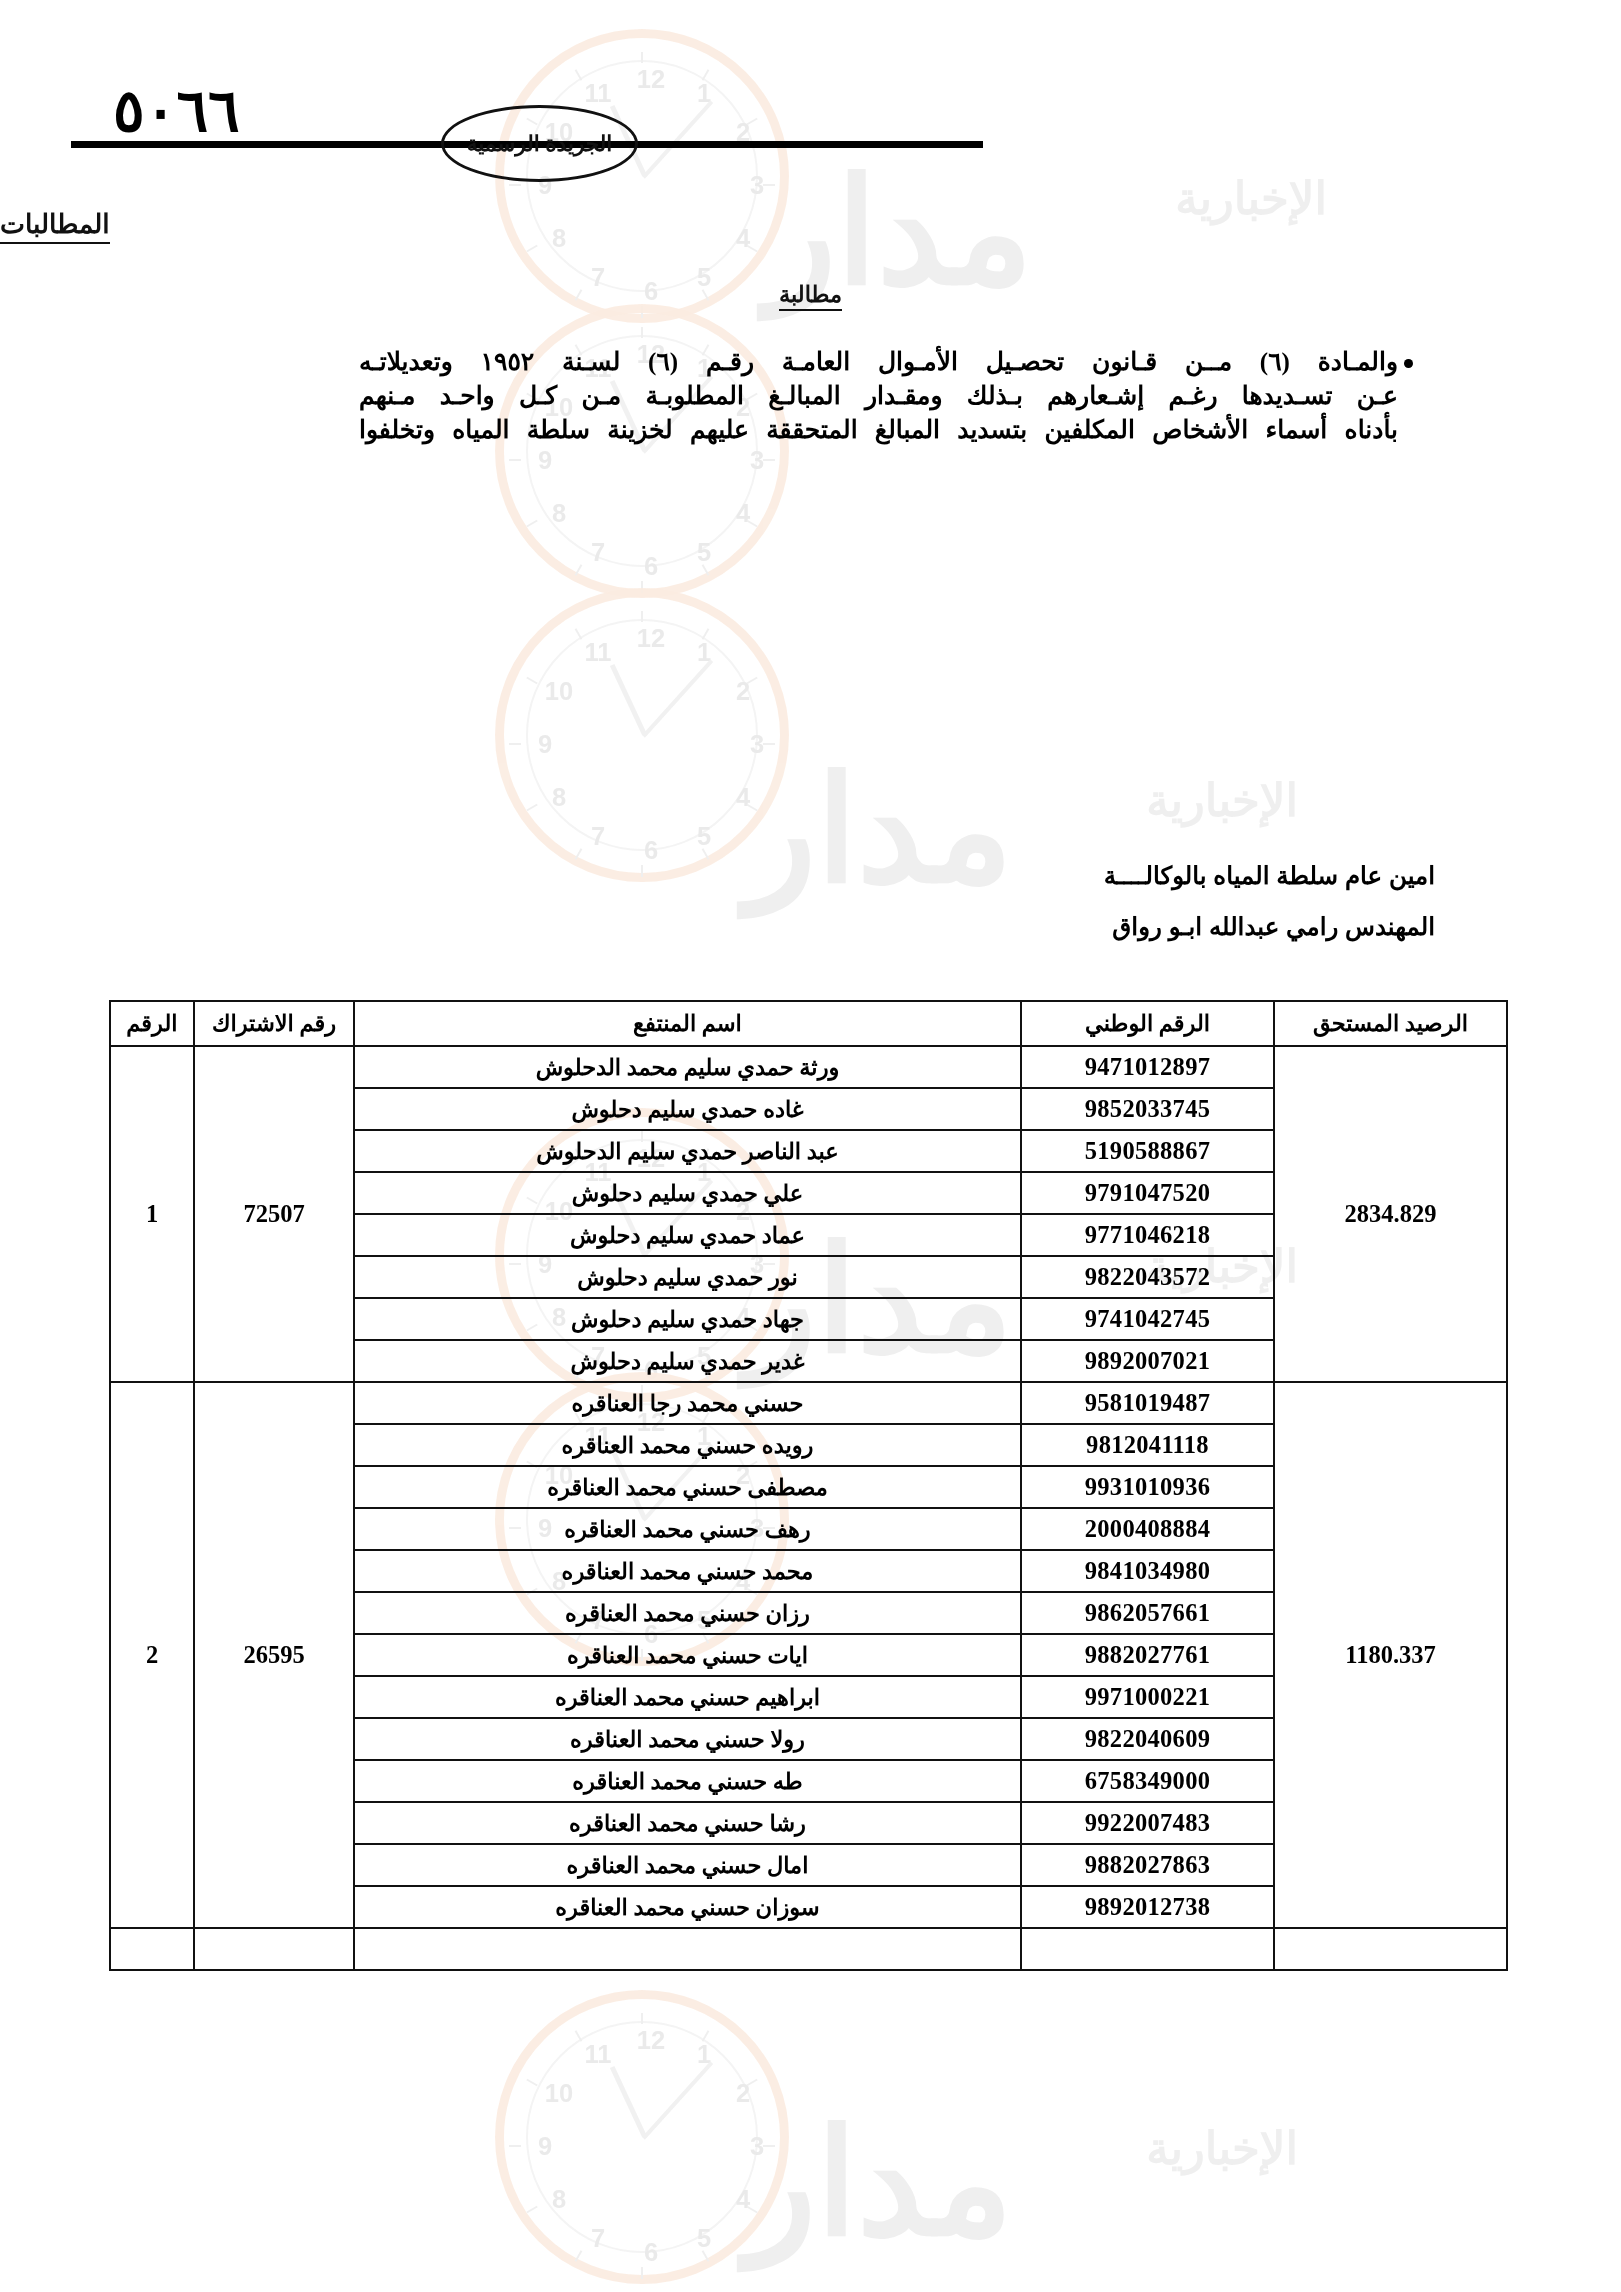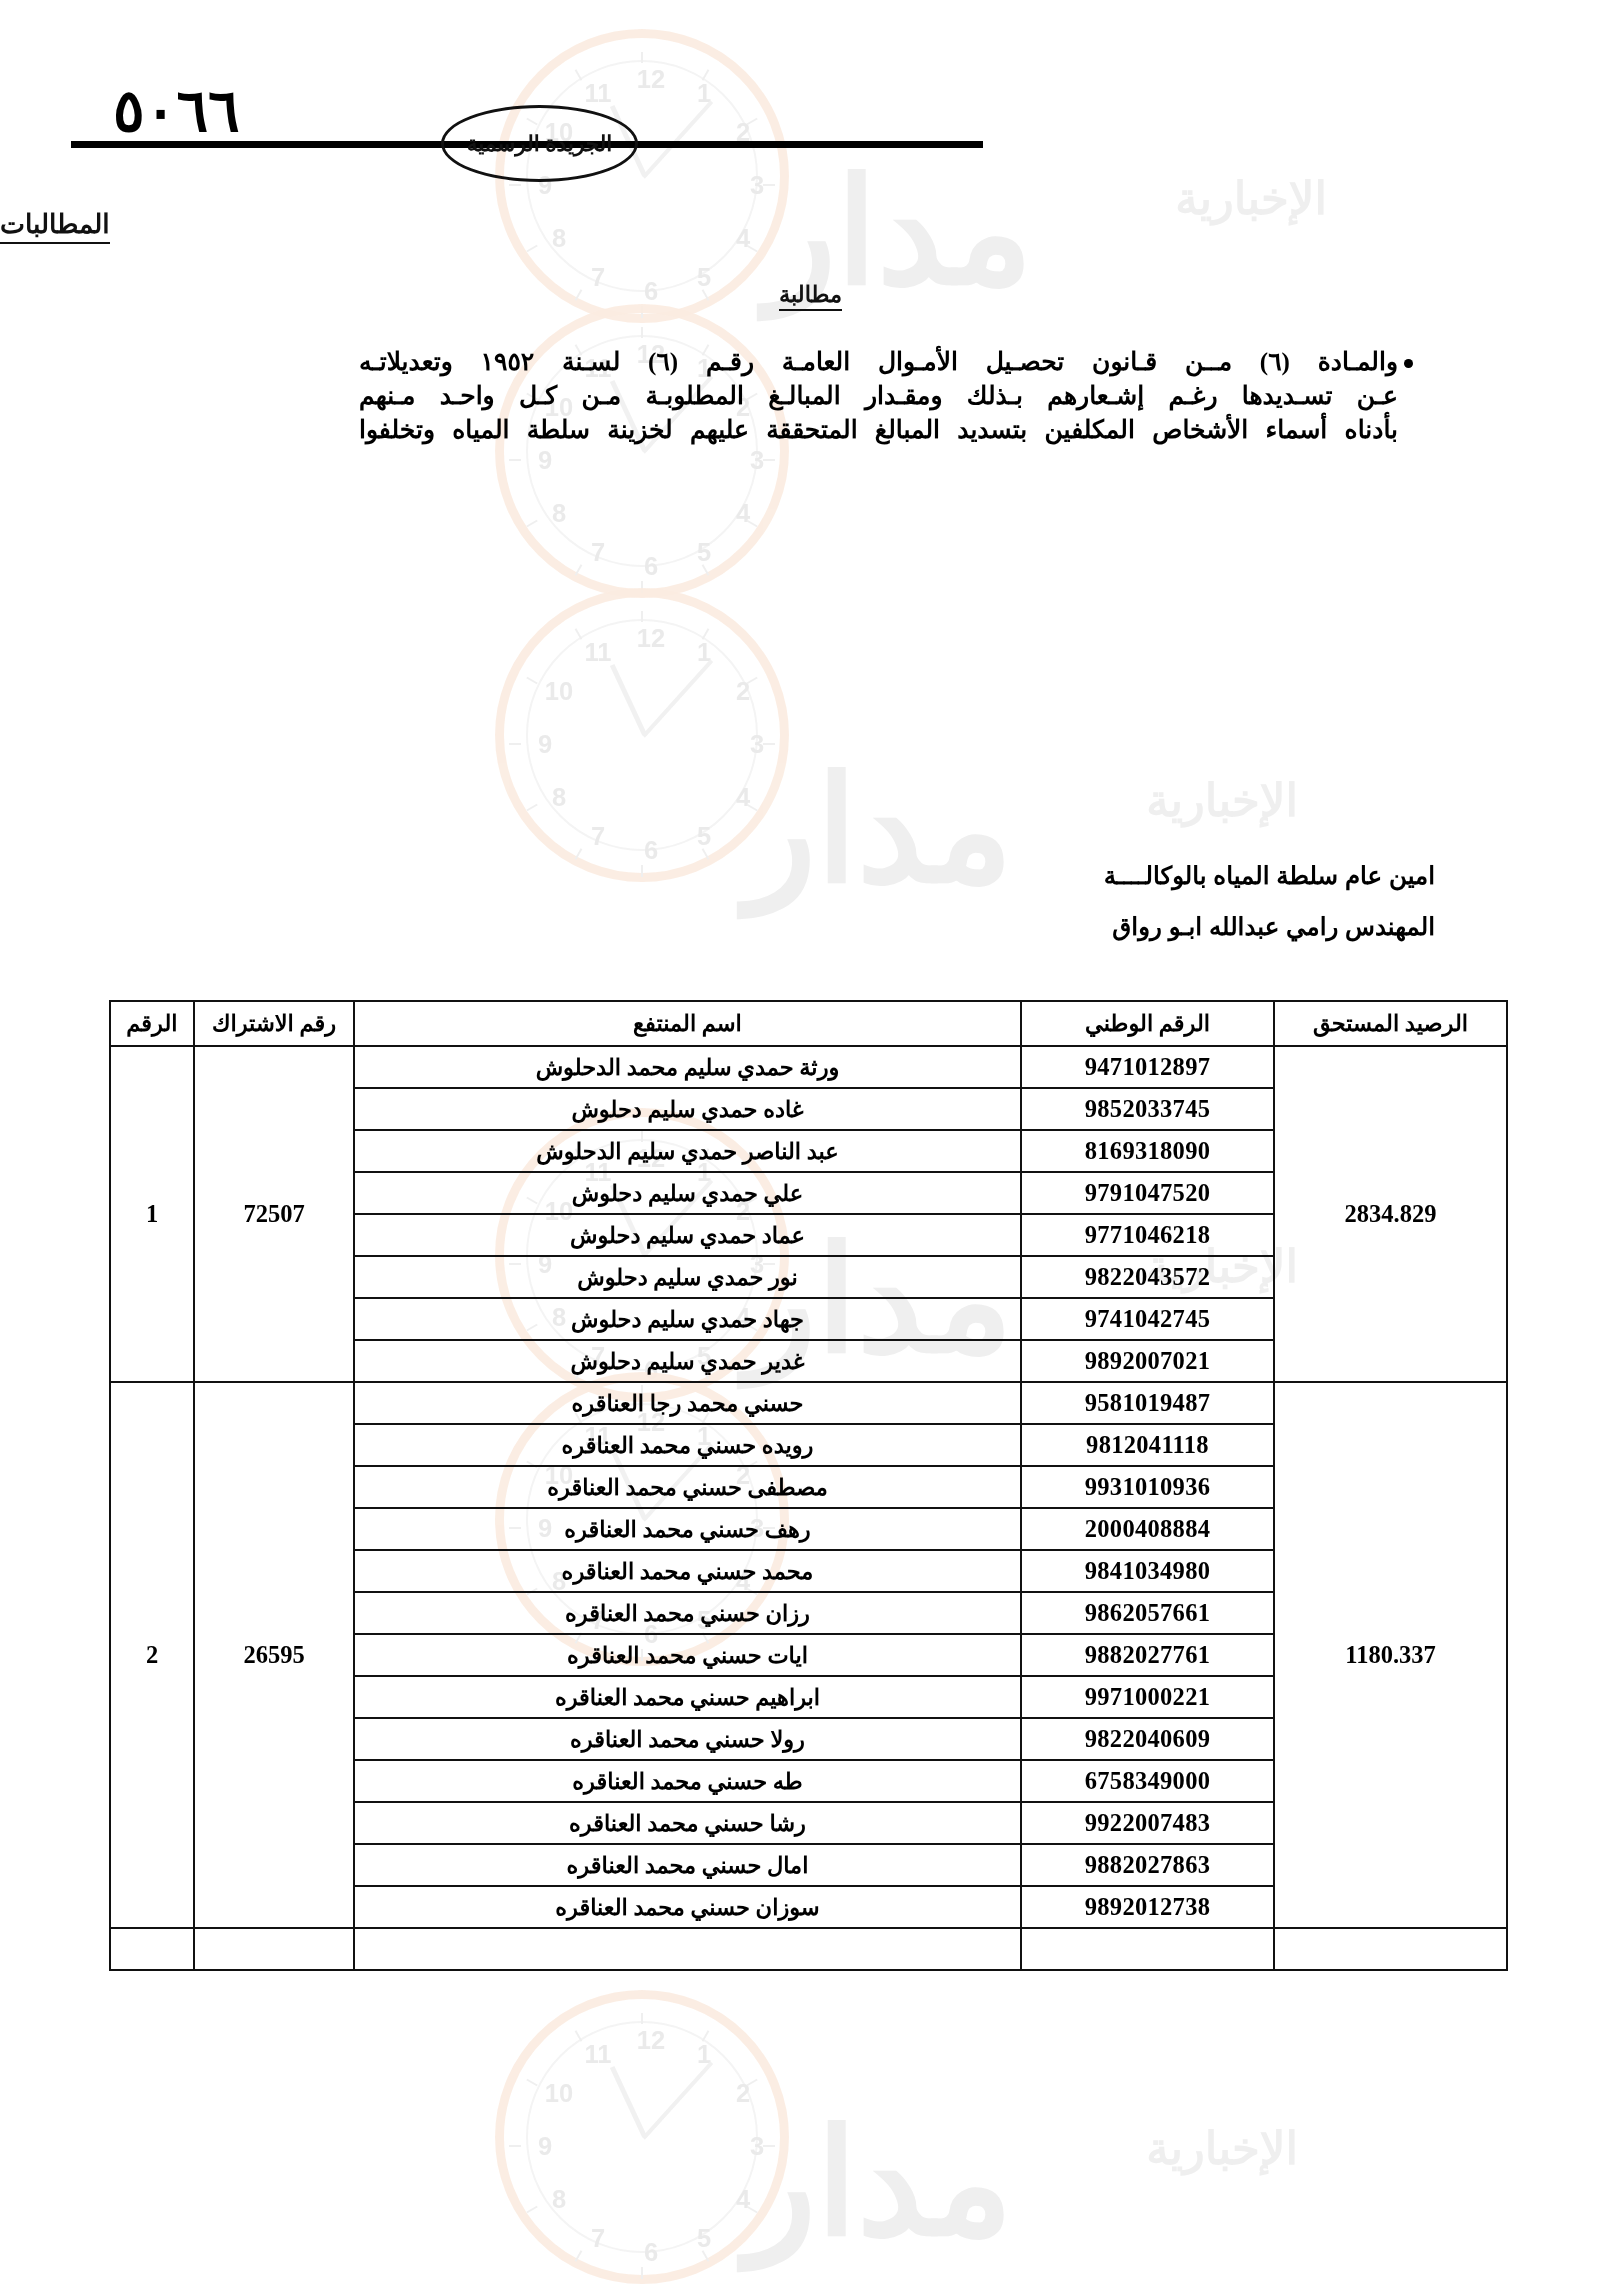--- a/index.html
+++ b/index.html
@@ -503,21 +503,21 @@
               <td class="cell-nat">9471012897</td>
               <td class="cell-name">ورثة حمدي سليم محمد الدحلوش</td>
               <td class="cell-sub" rowspan="8">72507</td>
               <td class="cell-num" rowspan="8">1</td>
             </tr>
             <tr>
               <td class="cell-nat">9852033745</td>
               <td class="cell-name">غاده حمدي سليم دحلوش</td>
             </tr>
             <tr>
-              <td class="cell-nat">8169318090</td>
+              <td class="cell-nat">5190588867</td>
               <td class="cell-name">عبد الناصر حمدي سليم الدحلوش</td>
             </tr>
             <tr>
               <td class="cell-nat">9791047520</td>
               <td class="cell-name">علي حمدي سليم دحلوش</td>
             </tr>
             <tr>
               <td class="cell-nat">9771046218</td>
               <td class="cell-name">عماد حمدي سليم دحلوش</td>
             </tr>

